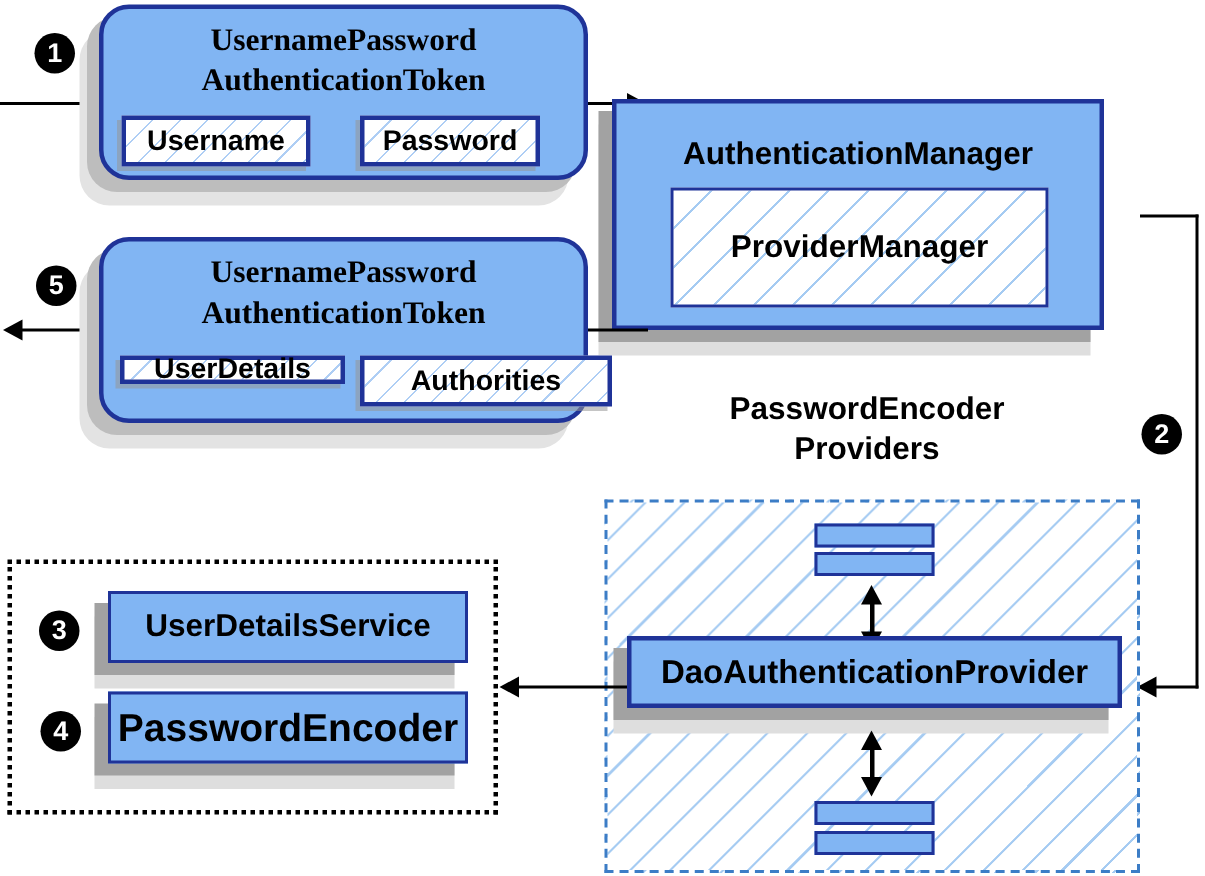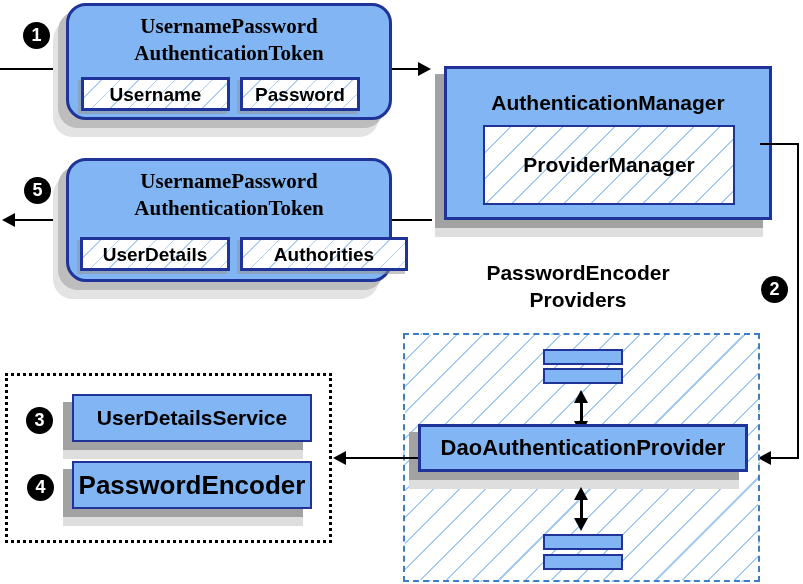--- a/index.html
+++ b/index.html
@@ -58,32 +58,32 @@
 
   <div class="badge" style="left:23px;top:22px;">1</div>
 
   <div class="hline" style="left:0;top:68px;width:66px;"></div>
 
   <div class="bluebox round" style="left:66px;top:3px;width:326px;height:117px;">
     <div class="token-title">
       <div>UsernamePassword</div>
       <div>AuthenticationToken</div>
     </div>
-    <div class="fieldbox flexcenter" style="left:12px;top:71px;width:149px;height:34px;">
+    <div class="fieldbox flexcenter" style="left:12px;top:71px;width:126px;height:34px;">
       <span>Username</span>
     </div>
     <div class="fieldbox flexcenter" style="left:171px;top:71px;width:120px;height:34px;">
       <span>Password</span>
     </div>
   </div>
 
   <div class="hline" style="left:392px;top:68px;width:28px;"></div>
   <div class="ah ah-right" style="left:418px;top:62px;"></div>
 
-  <div class="bluebox rect-shadow" style="left:444px;top:66px;width:328px;height:154px;">
+  <div class="bluebox rect-shadow" style="left:408px;top:66px;width:328px;height:154px;">
     <div style="padding-top:22px;font-size:21px;">AuthenticationManager</div>
     <div class="hatchbox flexcenter" style="left:36px;top:56px;width:252px;height:80px;">
       <span>ProviderManager</span>
     </div>
   </div>
 
   <div class="hline" style="left:760px;top:143px;width:39px;"></div>
   <div class="vline" style="left:797px;top:143px;height:316px;"></div>
   <div class="hline" style="left:770px;top:457px;width:29px;"></div>
   <div class="ah ah-left" style="left:758px;top:451px;"></div>
@@ -92,21 +92,21 @@
   <div class="badge" style="left:24px;top:177px;">5</div>
 
   <div class="ah ah-left" style="left:2px;top:213px;"></div>
   <div class="hline" style="left:13px;top:219px;width:53px;"></div>
 
   <div class="bluebox round" style="left:66px;top:158px;width:326px;height:124px;">
     <div class="token-title">
       <div>UsernamePassword</div>
       <div>AuthenticationToken</div>
     </div>
-    <div class="fieldbox flexcenter" style="left:11px;top:76px;width:150px;height:34px;align-items:flex-end;">
+    <div class="fieldbox flexcenter" style="left:11px;top:76px;width:150px;height:19px;">
       <span>UserDetails</span>
     </div>
     <div class="fieldbox flexcenter" style="left:171px;top:76px;width:168px;height:34px;">
       <span>Authorities</span>
     </div>
   </div>
 
   <div class="hline" style="left:392px;top:219px;width:40px;"></div>
 
   <div class="label-center" style="left:448px;top:259px;width:260px;">

